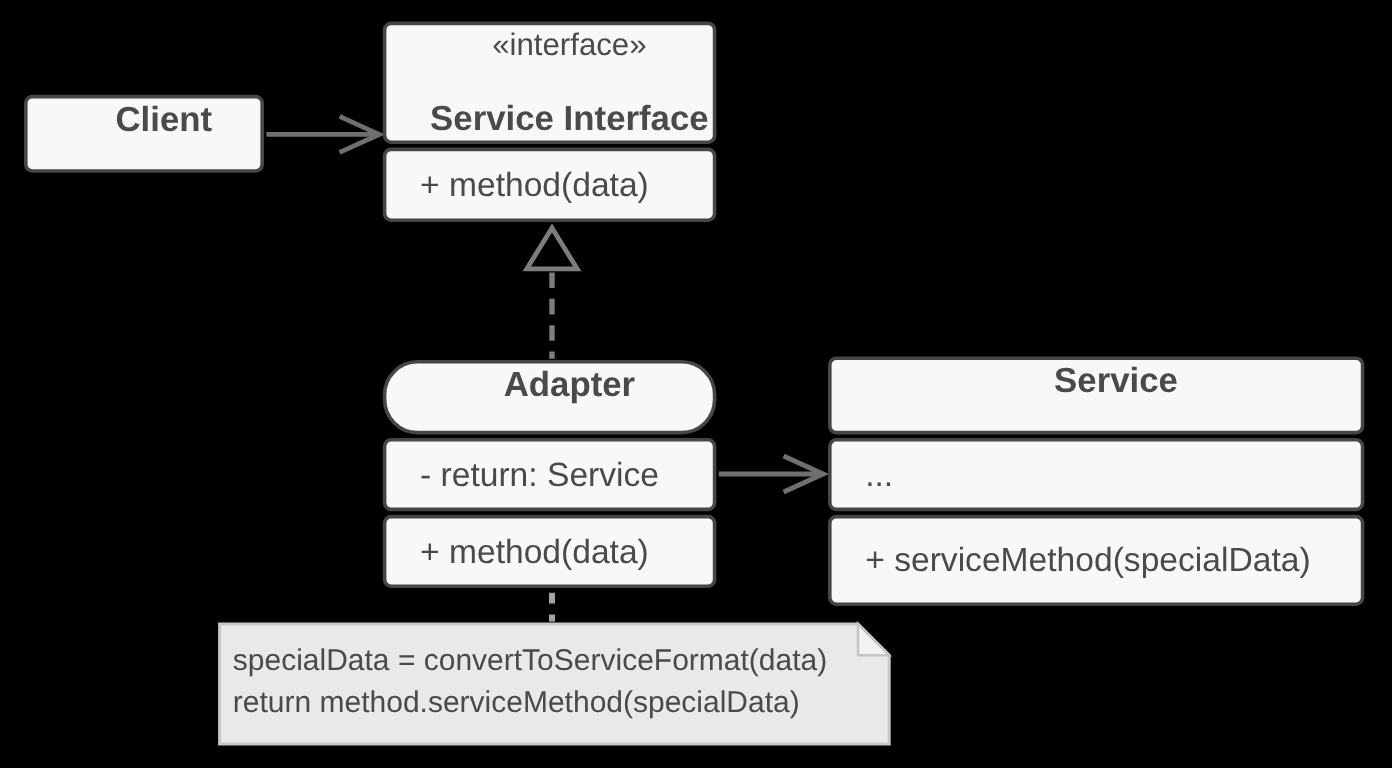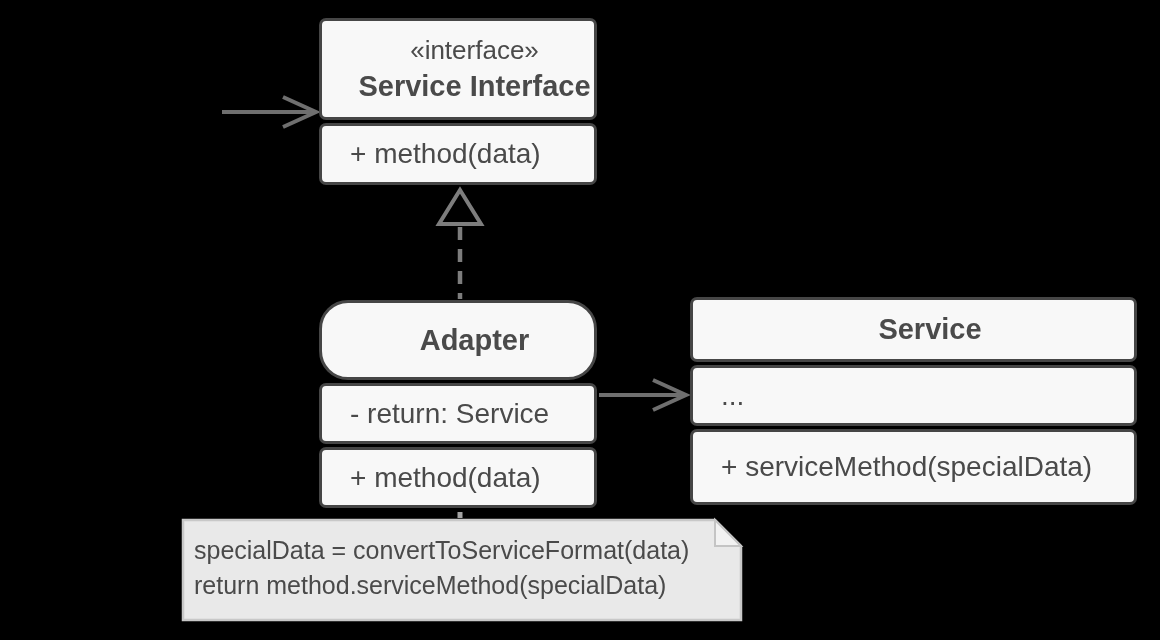--- a/index.html
+++ b/index.html
@@ -4,21 +4,21 @@
 <style>
   html,body{margin:0;padding:0;background:#000;}
   .canvas{
     position:relative;width:1160px;height:640px;background:#000000;overflow:hidden;
     font-family:"Liberation Sans","DejaVu Sans",sans-serif;
   }
   .edges{position:absolute;left:0;top:0;width:1160px;height:640px;z-index:1;}
   .uml-box{position:absolute;display:flex;flex-direction:column;gap:3px;z-index:2;}
   .comp{
     box-sizing:border-box;background:#f8f8f8;border:3px solid #464646;border-radius:7px;
-    color:#4a4a4a;display:flex;flex-direction:column;justify-content:center;padding-left:33px;
+    color:#4a4a4a;display:flex;flex-direction:column;justify-content:space-between;padding-left:33px;
   }
   .c-title{align-items:center;text-align:center;}
   .title-name{font-weight:bold;font-size:29px;line-height:1.25;}
   .stereotype{font-weight:normal;font-size:26px;line-height:1.3;}
   .c-member{justify-content:center;align-items:flex-start;padding-left:28px;font-size:28px;}
   .note-text{
     position:absolute;left:183px;top:520px;width:558px;height:72px;z-index:3;
     box-sizing:border-box;padding:13px 0 0 11px;color:#4a4a4a;font-size:25px;line-height:35px;
   }
   .kw{font-weight:normal;}
@@ -38,33 +38,38 @@
 
     <line x1="599" y1="395" x2="684" y2="395" stroke="#6f6f6f" stroke-width="4"></line>
     <polyline points="653,380 686,395 653,410" fill="none" stroke="#6f6f6f" stroke-width="4"></polyline>
 
     <line x1="460" y1="227" x2="460" y2="299" stroke="#7d7d7d" stroke-width="4.5" stroke-dasharray="13 9"></line>
     <polygon points="460,190 439,224 481,224" fill="none" stroke="#7d7d7d" stroke-width="4"></polygon>
 
     <line x1="460" y1="494" x2="460" y2="518" stroke="#a3a3a3" stroke-width="5" stroke-dasharray="9 9"></line>
   </svg>
 
+  <div class="uml-box" style="left:20px;top:79px;width:200px;">
+    <div class="comp c-title" style="height:65px;">
+      <span class="title-name">Client</span>
+    </div>
+  </div>
 
   <div class="uml-box" style="left:319px;top:18px;width:278px;">
     <div class="comp c-title" style="height:102px;">
       <span class="stereotype">«interface»</span>
       <span class="title-name">Service Interface</span>
     </div>
     <div class="comp c-member" style="height:62px;">
       <span>+ method(data)</span>
     </div>
   </div>
 
   <div class="uml-box" style="left:319px;top:300px;width:278px;">
-    <div class="comp c-title" style="height:80px;border-radius:29px;">
+    <div class="comp c-title" style="height:62px;border-radius:29px;">
       <span class="title-name">Adapter</span>
     </div>
     <div class="comp c-member" style="height:61px;">
       <span>- return: Service</span>
     </div>
     <div class="comp c-member" style="height:61px;">
       <span>+ method(data)</span>
     </div>
   </div>
 

